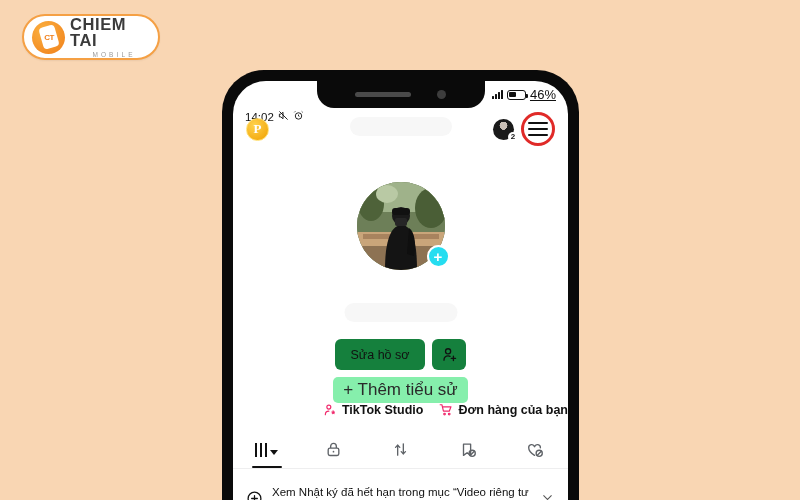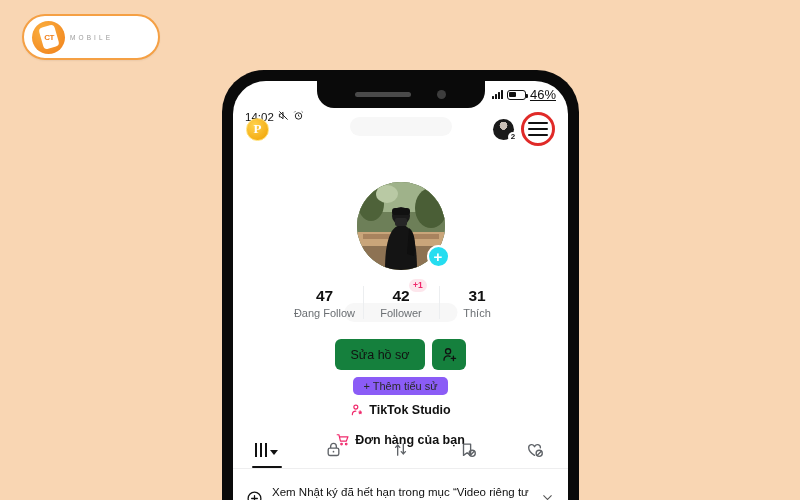--- a/index.html
+++ b/index.html
@@ -197,28 +197,28 @@
     height:31px; display:flex; align-items:center; justify-content:center;
     font-size:12.5px; color:#111; padding:0 16px;
   }
   .btn-icon{ width:34px; padding:0; }
 
   .bio-row{
     position:absolute; top:296px; left:0; right:0;
     display:flex; justify-content:center;
   }
   .bio-chip{
-    background:#8b5cf6; border-radius:5px;
-    font-size:11px; color:#2a2a2a;
+    background:#86efac; border-radius:5px;
+    font-size:17px; color:#2a2a2a;
     padding:3px 10px;
   }
 
   .links-row{
     position:absolute; top:322px; left:0; right:0;
-    display:flex; justify-content:flex-end; align-items:center; gap:16px;flex-direction:column;
+    display:flex; justify-content:flex-end; align-items:center; gap:16px;
   }
   .link{
     display:flex; align-items:center; gap:5px;
     font-size:12.5px; font-weight:bold; color:#111;
   }
   .lk-icon{ color:#f0286b; display:flex; align-items:center; }
 
   
   .tabs{
     position:absolute; top:350px; left:0; right:0; height:38px;
@@ -257,20 +257,21 @@
 </head>
 <body>
 
 <div class="logo-pill">
   <div class="logo-badge">
     <div class="logo-phone">
       <span class="logo-ct">CT</span>
     </div>
   </div>
   <div class="logo-words">
+    <div class="logo-main">CHIEM TAI</div>
     <div class="logo-sub">MOBILE</div>
   </div>
 </div>
 
 <div class="phone">
   <div class="screen">
 
     <div class="notch">
       <div class="speaker"></div>
       <div class="camera"></div>
@@ -343,35 +344,20 @@
           <path d="M28 88 C28 58 34 44 44 43 C55 43 60 58 60 88 Z" fill="#141414"></path>
           <ellipse cx="44" cy="34" rx="9" ry="9" fill="#1a1a1a"></ellipse>
           <rect x="35" y="26" width="18" height="7" rx="3" fill="#111"></rect>
           <rect x="38" y="36" width="12" height="8" rx="2" fill="#262626"></rect>
           <path d="M52 46 C58 50 59 62 57 74 L50 72 Z" fill="#0f0f0f"></path>
         </svg>
       </div>
       <div class="plus-btn">+</div>
     </div>
 
-    <div class="stats">
-      <div class="stat">
-        <div class="stat-num">47</div>
-        <div class="stat-lbl">Đang Follow</div>
-      </div>
-      <div class="stat">
-        <span class="plus-one">+1</span>
-        <div class="stat-num">42</div>
-        <div class="stat-lbl">Follower</div>
-      </div>
-      <div class="stat">
-        <div class="stat-num">31</div>
-        <div class="stat-lbl">Thích</div>
-      </div>
-    </div>
 
     <div class="actions">
       <div class="btn">Sửa hồ sơ</div>
       <div class="btn btn-icon">
         <svg width="17" height="17" viewBox="0 0 24 24" fill="none" stroke="#111" stroke-width="1.9" stroke-linecap="round">
           <circle cx="10" cy="7.5" r="3.6"></circle>
           <path d="M4.2 20c0-3.6 2.6-6 5.8-6 1 0 2 .25 2.8.7"></path>
           <path d="M17.5 14.5v6M14.5 17.5h6"></path>
         </svg>
       </div>

